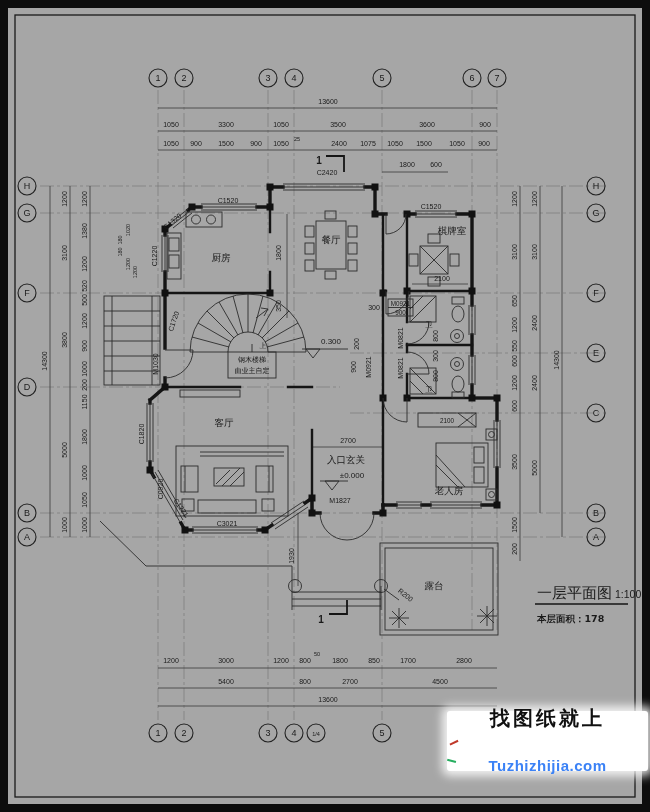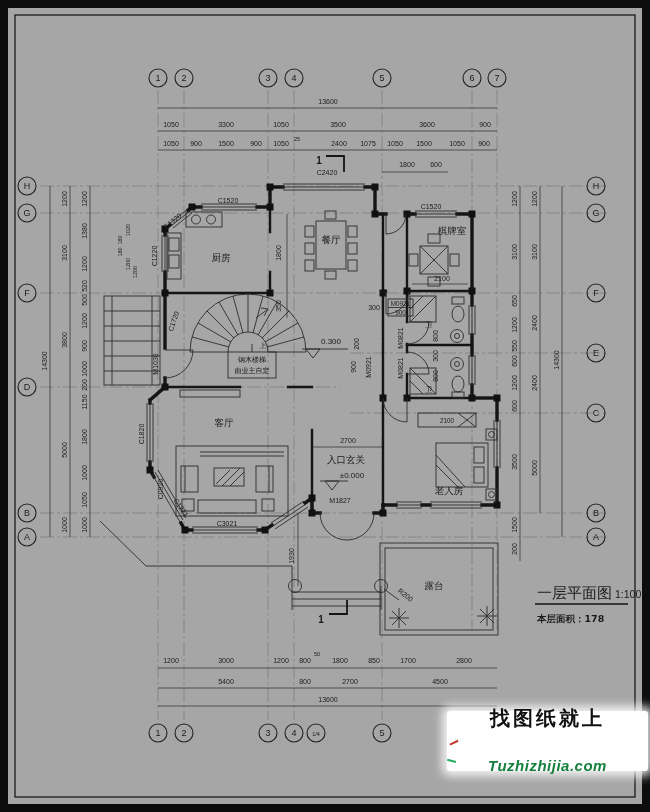--- a/index.html
+++ b/index.html
@@ -23,21 +23,21 @@
   .tl {stroke:#2b2b2b;stroke-width:.9;fill:none;}
   .dl {stroke:#3a3a3a;stroke-width:.8;fill:none;}
   .ax {stroke:#7a7a7a;stroke-width:.7;stroke-dasharray:14 3 3 3;fill:none;}
   .col{fill:#111;stroke:none;}
   .bub{fill:none;stroke:#222;stroke-width:1.1;}
   .arc{stroke:#2b2b2b;stroke-width:.9;fill:none;}
   #wmark{position:absolute;left:447px;top:711px;width:201px;height:60px;background:#fff;
          border-radius:3px;box-shadow:0 0 10px 5px rgba(255,255,255,.85);
          display:flex;flex-direction:column;align-items:center;justify-content:center;gap:28px;}
   #wmark .l1{font-size:20px;font-weight:bold;color:#101010;letter-spacing:3px;line-height:1.1;}
-  #wmark .l2{font-size:15px;font-weight:bold;color:#15803d;letter-spacing:.5px;line-height:1.2;font-style:italic;}
+  #wmark .l2{font-size:15px;font-weight:bold;color:#3b82f6;letter-spacing:.5px;line-height:1.2;}
   .wm-red{position:absolute;left:1px;top:24px;width:9px;height:7px;border-bottom:2px solid #c0392b;transform:rotate(-25deg);}
   .wm-grn{position:absolute;left:1px;top:42px;width:9px;height:7px;border-bottom:2px solid #27ae60;transform:rotate(15deg);}
 </style>
 </head>
 <body>
 
 <div id="canvas">
 <svg width="650" height="812" viewBox="0 0 650 812">
 
   <g>

